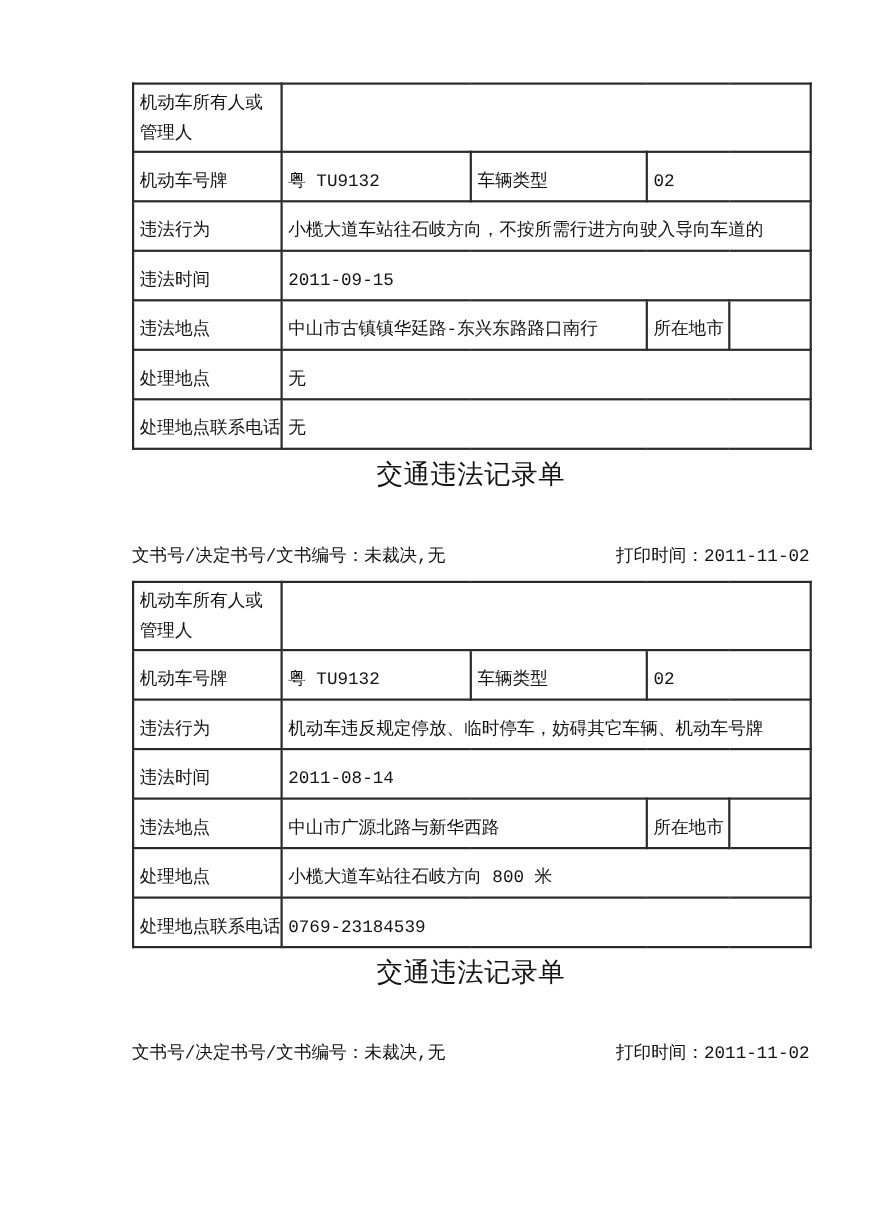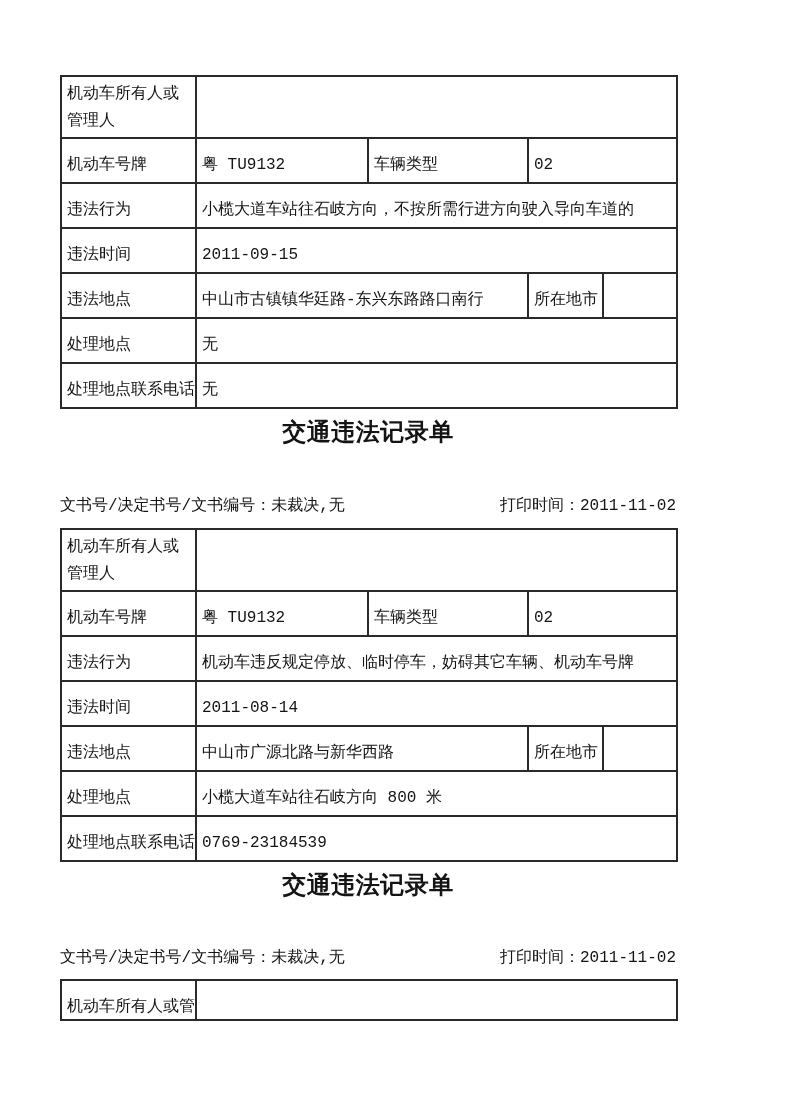--- a/index.html
+++ b/index.html
@@ -8,21 +8,21 @@
     height: 1120px;
     background: #ffffff;
     color: #141414;
     font-family: "Liberation Mono", "DejaVu Sans Mono", "Liberation Serif", serif;
     overflow: hidden;
   }
   .page {
     box-sizing: border-box;
     width: 792px;
     height: 1120px;
-    padding: 75px 88px 0 60px;
+    padding: 75px 88px 0 120px;
   }
   table.rec {
     border-collapse: collapse;
     table-layout: fixed;
     width: 616px;
   }
   table.rec td {
     border: 2px solid #2a2a2a;
     font-size: 16px;
     line-height: 20px;
@@ -42,21 +42,21 @@
   }
   tr.rp { height: 40px; }
   tr.rp td {
     vertical-align: bottom;
     padding: 2px 3px 2px 5px;
   }
   td.city { padding-left: 3px; padding-right: 1px; }
   .doc-title {
     width: 616px;
     text-align: center;
-    font-weight: bold;
+    font-weight: normal;
     font-size: 24px;
     line-height: 30px;
     margin-top: 10px;
     letter-spacing: 0.5px;
   }
   .meta-line {
     width: 616px;
     display: flex;
     justify-content: space-between;
     align-items: flex-start;
@@ -169,29 +169,14 @@
   </tbody>
     </table>
 
   <div class="doc-title">交通违法记录单</div>
 
   <div class="meta-line mt47">
     <span><span>文书号/决定书号/文书编号：</span><span>未裁决,无</span></span>
     <span><span>打印时间：</span><span>2011-11-02</span></span>
   </div>
 
-  <table class="rec t3">
-    <colgroup>
-        <col style="width:135px">
-        <col style="width:172px">
-        <col style="width:160px">
-        <col style="width:75px">
-        <col style="width:74px">
-      </colgroup>
-    <tbody>
-        <tr class="rp">
-      <td>机动车所有人或管</td>
-      <td colspan="4"></td>
-    </tr>
-  </tbody>
-    </table>
 
 </div>
 
 </body></html>

